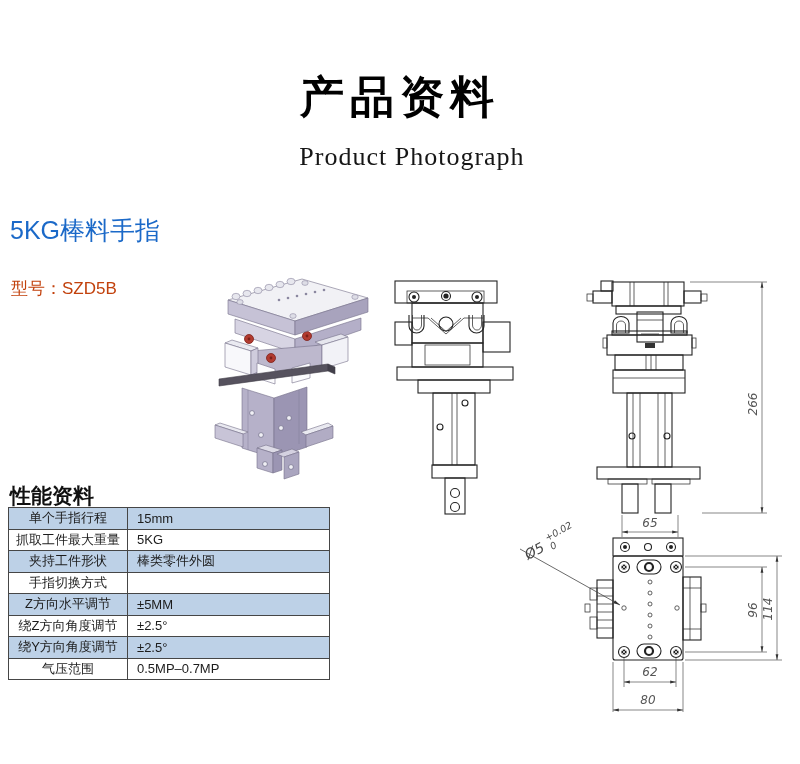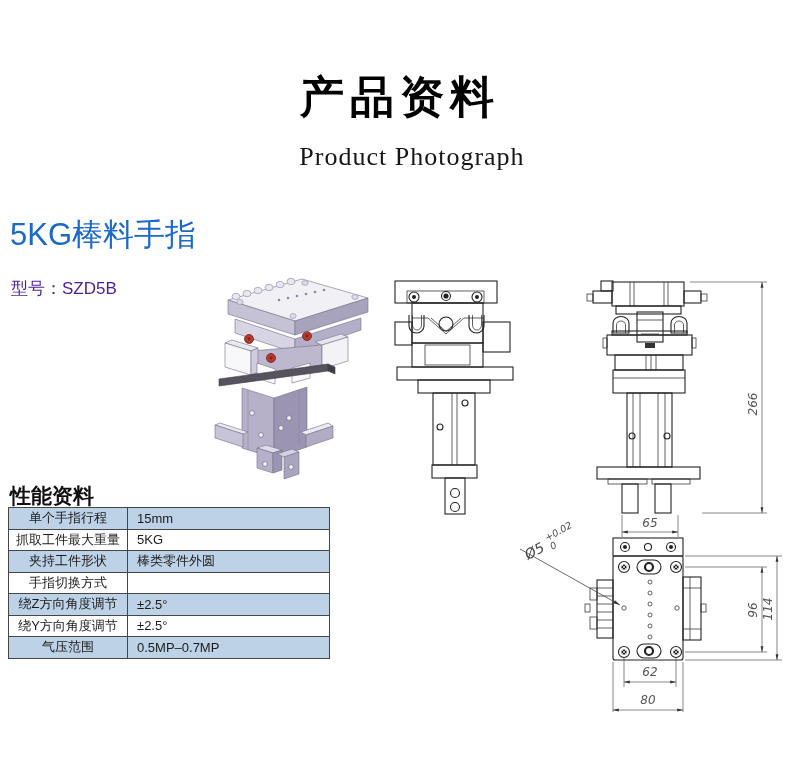--- a/index.html
+++ b/index.html
@@ -2,22 +2,22 @@
 <html><head>
 <meta charset="utf-8">
 <style>
   html,body{margin:0;padding:0;background:#fff;}
   .page{position:relative;width:800px;height:712px;background:#ffffff;overflow:hidden;
         font-family:"Liberation Sans","DejaVu Sans",sans-serif;color:#111;}
   .main-title{position:absolute;top:68px;left:0;width:100%;text-align:center;
         font-size:44px;font-weight:700;letter-spacing:6px;color:#000;}
   .sub-title{position:absolute;top:142px;left:12px;width:100%;text-align:center;
         font-family:"Liberation Serif","DejaVu Serif",serif;font-size:26px;color:#161616;letter-spacing:1px;}
-  .prod-name{position:absolute;top:214px;left:10px;font-size:31px;color:#1b69c8;}
-  .prod-model{position:absolute;top:277px;left:11px;font-size:17px;color:#4c1d95;}
+  .prod-name{position:absolute;top:214px;left:10px;font-size:25px;color:#1b69c8;}
+  .prod-model{position:absolute;top:277px;left:11px;font-size:17px;color:#c2410c;}
   .specs-heading{position:absolute;top:482px;left:10px;font-size:21px;font-weight:700;color:#101010;}
   table.specs{position:absolute;top:507px;left:8px;width:322px;border-collapse:collapse;
         font-size:13px;color:#1c1c1c;table-layout:fixed;}
   table.specs td{border:1px solid #464646;height:20.5px;padding:0;overflow:hidden;white-space:nowrap;}
   table.specs td.k{width:118px;text-align:center;}
   table.specs td.v{padding-left:9px;}
   table.specs tr:nth-child(odd){background:#bdd1e7;}
   table.specs tr:nth-child(even){background:#ffffff;}
   .iso-svg{position:absolute;left:195px;top:267px;}
   .front-svg{position:absolute;left:383px;top:272px;}
@@ -321,20 +321,24 @@
         </tr>
       <tr>
           <td class="k">夹持工件形状</td>
           <td class="v">棒类零件外圆</td>
         </tr>
       <tr>
           <td class="k">手指切换方式</td>
           <td class="v"></td>
         </tr>
       <tr>
+          <td class="k">Z方向水平调节</td>
+          <td class="v">±5MM</td>
+        </tr>
+      <tr>
           <td class="k">绕Z方向角度调节</td>
           <td class="v">±2.5°</td>
         </tr>
       <tr>
           <td class="k">绕Y方向角度调节</td>
           <td class="v">±2.5°</td>
         </tr>
       <tr>
           <td class="k">气压范围</td>
           <td class="v">0.5MP–0.7MP</td>

